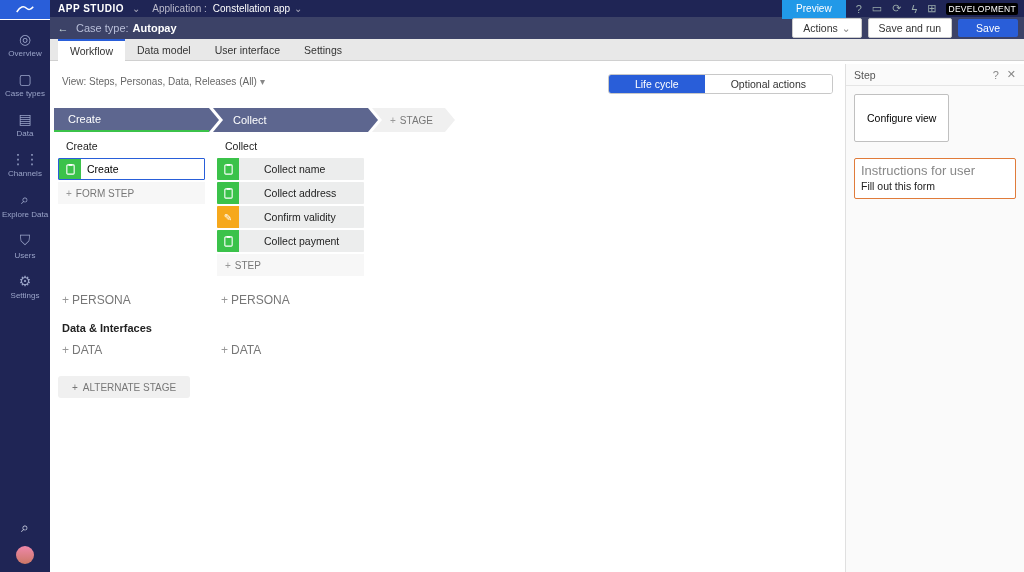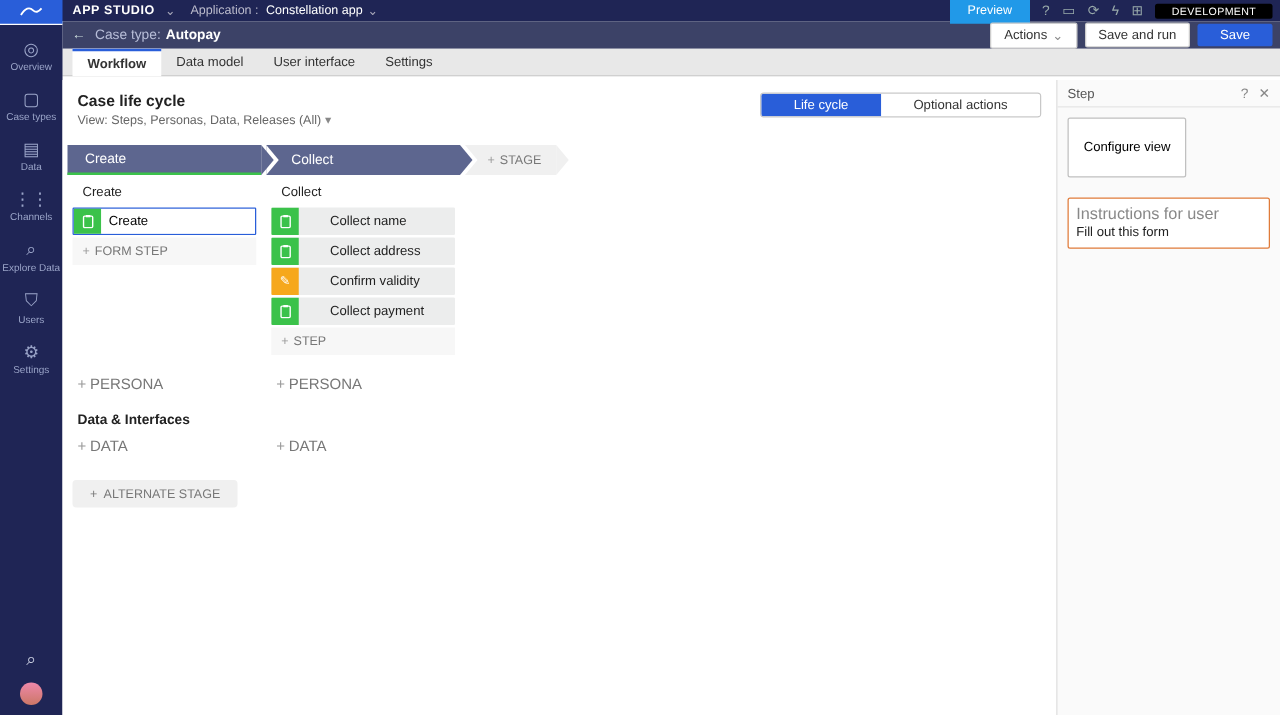--- a/index.html
+++ b/index.html
@@ -8,33 +8,33 @@
     .topbar .logo { width:50px; height:20px; background:#295ed9; display:flex; align-items:center; justify-content:center; }
     .topbar .logo svg { width:18px; height:12px; }
     .topbar .appname { padding:0 8px; font-weight:600; letter-spacing:.5px; }
     .topbar .chev { color:#aab; margin-right:12px; }
     .topbar .applabel { color:#bbc; margin-right:6px; }
     .topbar .appval { color:#fff; margin-right:4px; }
     .topbar .spacer { flex:1; }
     .topbar .preview { background:#2199e8; padding:4px 14px; height:20px; display:flex; align-items:center; cursor:pointer; }
     .topbar .icons { display:flex; align-items:center; gap:10px; padding:0 10px; color:#9aa; }
     .topbar .icons span { cursor:pointer; font-size:11px; }
-    .topbar .envbadge { background:#000; padding:1px 13px; font-size:8.5px; letter-spacing:.3px; margin-right:6px; border-radius:2px; }
+    .topbar .envbadge { background:#000; padding:1px 2px; font-size:8.5px; letter-spacing:.3px; margin-right:6px; border-radius:2px; }
 
     .subbar { height:22px; background:#3c4267; color:#fff; display:flex; align-items:center; font-size:11px; margin-left:50px; }
     .subbar .back { width:26px; text-align:center; cursor:pointer; color:#cdd; }
     .subbar .ctlabel { color:#b8bed8; margin-right:4px; }
     .subbar .ctval { font-weight:600; }
     .subbar .spacer { flex:1; }
     .subbar .btn { background:#fff; color:#333; border:1px solid #ccc; padding:3px 10px; font-size:10.5px; margin-right:6px; border-radius:2px; cursor:pointer; display:flex; align-items:center; }
     .subbar .btn.primary { background:#295ed9; color:#fff; border:none; padding:3px 18px; }
 
     .tabbar { height:22px; background:#e8e8e8; border-bottom:1px solid #d0d0d0; display:flex; align-items:center; font-size:10.5px; margin-left:50px; padding-left:8px; }
     .tabbar .tab { padding:0 12px; height:22px; display:flex; align-items:center; cursor:pointer; color:#333; }
-    .tabbar .tab.active { background:#fff; border-top:2px solid #295ed9; font-weight:700; }
+    .tabbar .tab.active { background:#fff; border-top:2px solid #295ed9; font-weight:400; }
 
     .leftnav { position:absolute; left:0; top:20px; width:50px; bottom:0; background:#1f2555; display:flex; flex-direction:column; align-items:center; padding-top:6px; }
     .leftnav .navitem { width:50px; padding:5px 0 8px; text-align:center; cursor:pointer; }
     .leftnav .navitem .icn { color:#9aa4c8; font-size:14px; }
     .leftnav .navitem .lbl { color:#9aa4c8; font-size:8px; margin-top:2px; }
     .leftnav .bottom { position:absolute; bottom:8px; width:50px; text-align:center; }
     .leftnav .bottom .srch { color:#c8cde0; font-size:14px; margin-bottom:10px; cursor:pointer; }
     .leftnav .bottom .avatar { width:18px; height:18px; border-radius:50%; background:linear-gradient(#e8a,#c76); margin:0 auto; }
 
     .canvas { position:absolute; left:50px; top:64px; right:179px; bottom:0; background:#fff; overflow:hidden; }
@@ -173,21 +173,20 @@
 <div class="tabbar">
   <div class="tab active">Workflow</div>
   <div class="tab">Data model</div>
   <div class="tab">User interface</div>
   <div class="tab">Settings</div>
 </div>
 
 <div class="canvas">
   <div class="chead">
     <div class="left">
-      <h2>Case life cycle</h2>
       <div class="view"><span>View: Steps, Personas, Data, Releases (All)</span><span class="dd">▾</span></div>
     </div>
     <div class="spacer"></div>
     <div class="segctl">
       <div class="seg active">Life cycle</div>
       <div class="seg">Optional actions</div>
     </div>
   </div>
 
   <div class="stagesrow">

